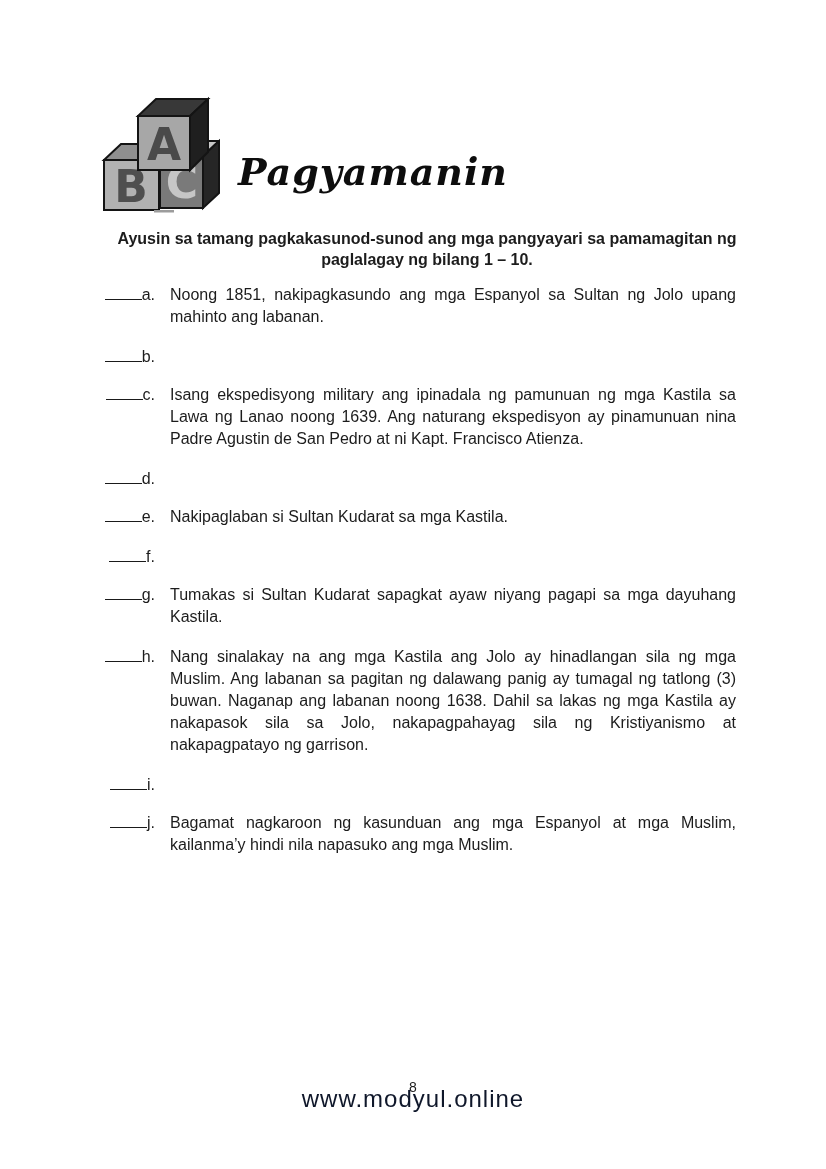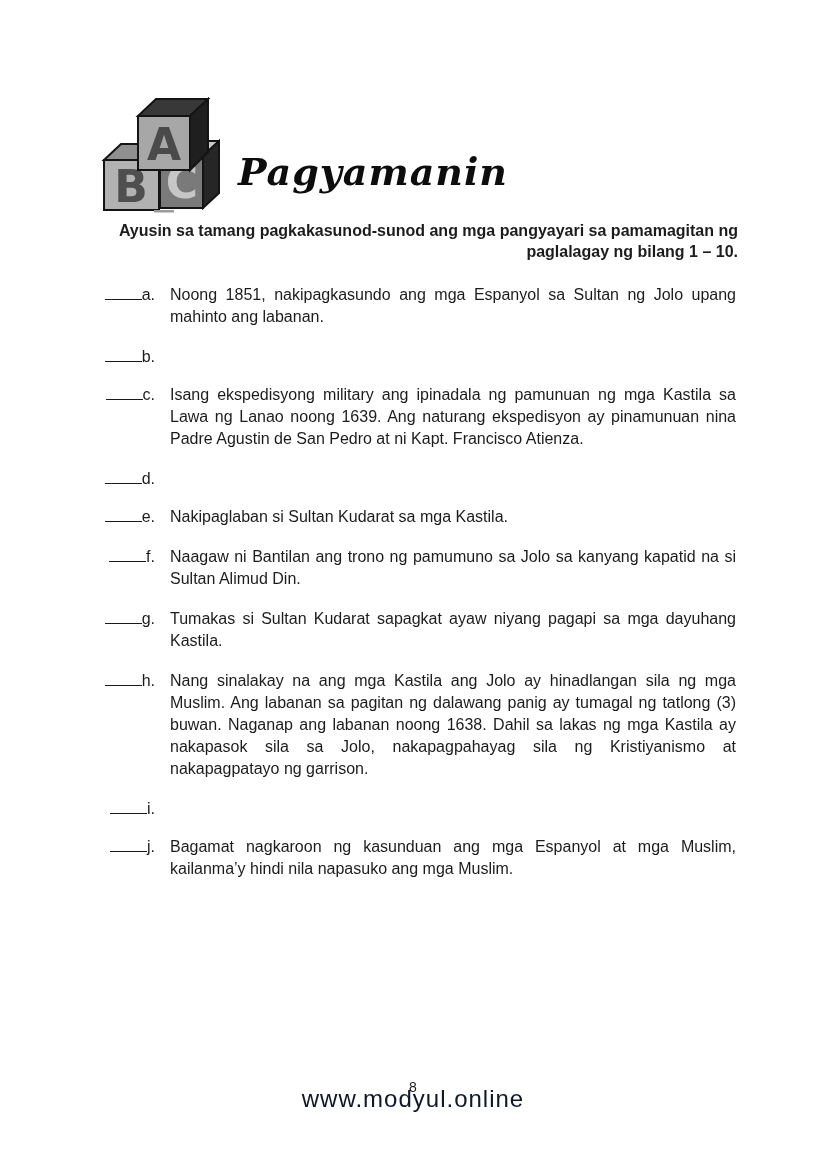--- a/index.html
+++ b/index.html
@@ -25,21 +25,21 @@
     font-style: italic; font-weight: bold;
     font-size: 38px; color: #0d0d0d;
     letter-spacing: 1px;
   }
 
   
   .instructions {
     position: absolute; top: 220px; left: 100px;
     width: 638px;
     font-weight: bold; font-size: 16px; line-height: 21px;
-    text-align: right; margin: 0;
+    text-align: center; margin: 8px;
   }
 
   
   .items { position: absolute; top: 282px; left: 100px; width: 638px; }
   .item { display: flex; margin-bottom: 14px; }
   .item-label {
     flex: 0 0 55px; margin-right: 13px;
     display: flex; align-items: baseline;
     font-size: 16px; line-height: 22px;
     justify-content: flex-end;
@@ -133,21 +133,20 @@
         <span class="item-letter">e.</span>
       </span>
       <p class="item-text">Nakipaglaban si Sultan Kudarat sa mga Kastila.</p>
     </div>
 
     <div class="item">
       <span class="item-label">
         <span class="blank-line"></span>
         <span class="item-letter">f.</span>
       </span>
-      <p class="item-text">Naagaw ni Bantilan ang trono ng pamumuno sa Jolo sa kanyang kapatid na si Sultan Alimud Din.</p>
     </div>
 
     <div class="item">
       <span class="item-label">
         <span class="blank-line"></span>
         <span class="item-letter">g.</span>
       </span>
       <p class="item-text">Tumakas si Sultan Kudarat sapagkat ayaw niyang pagapi sa mga dayuhang Kastila.</p>
     </div>
 

